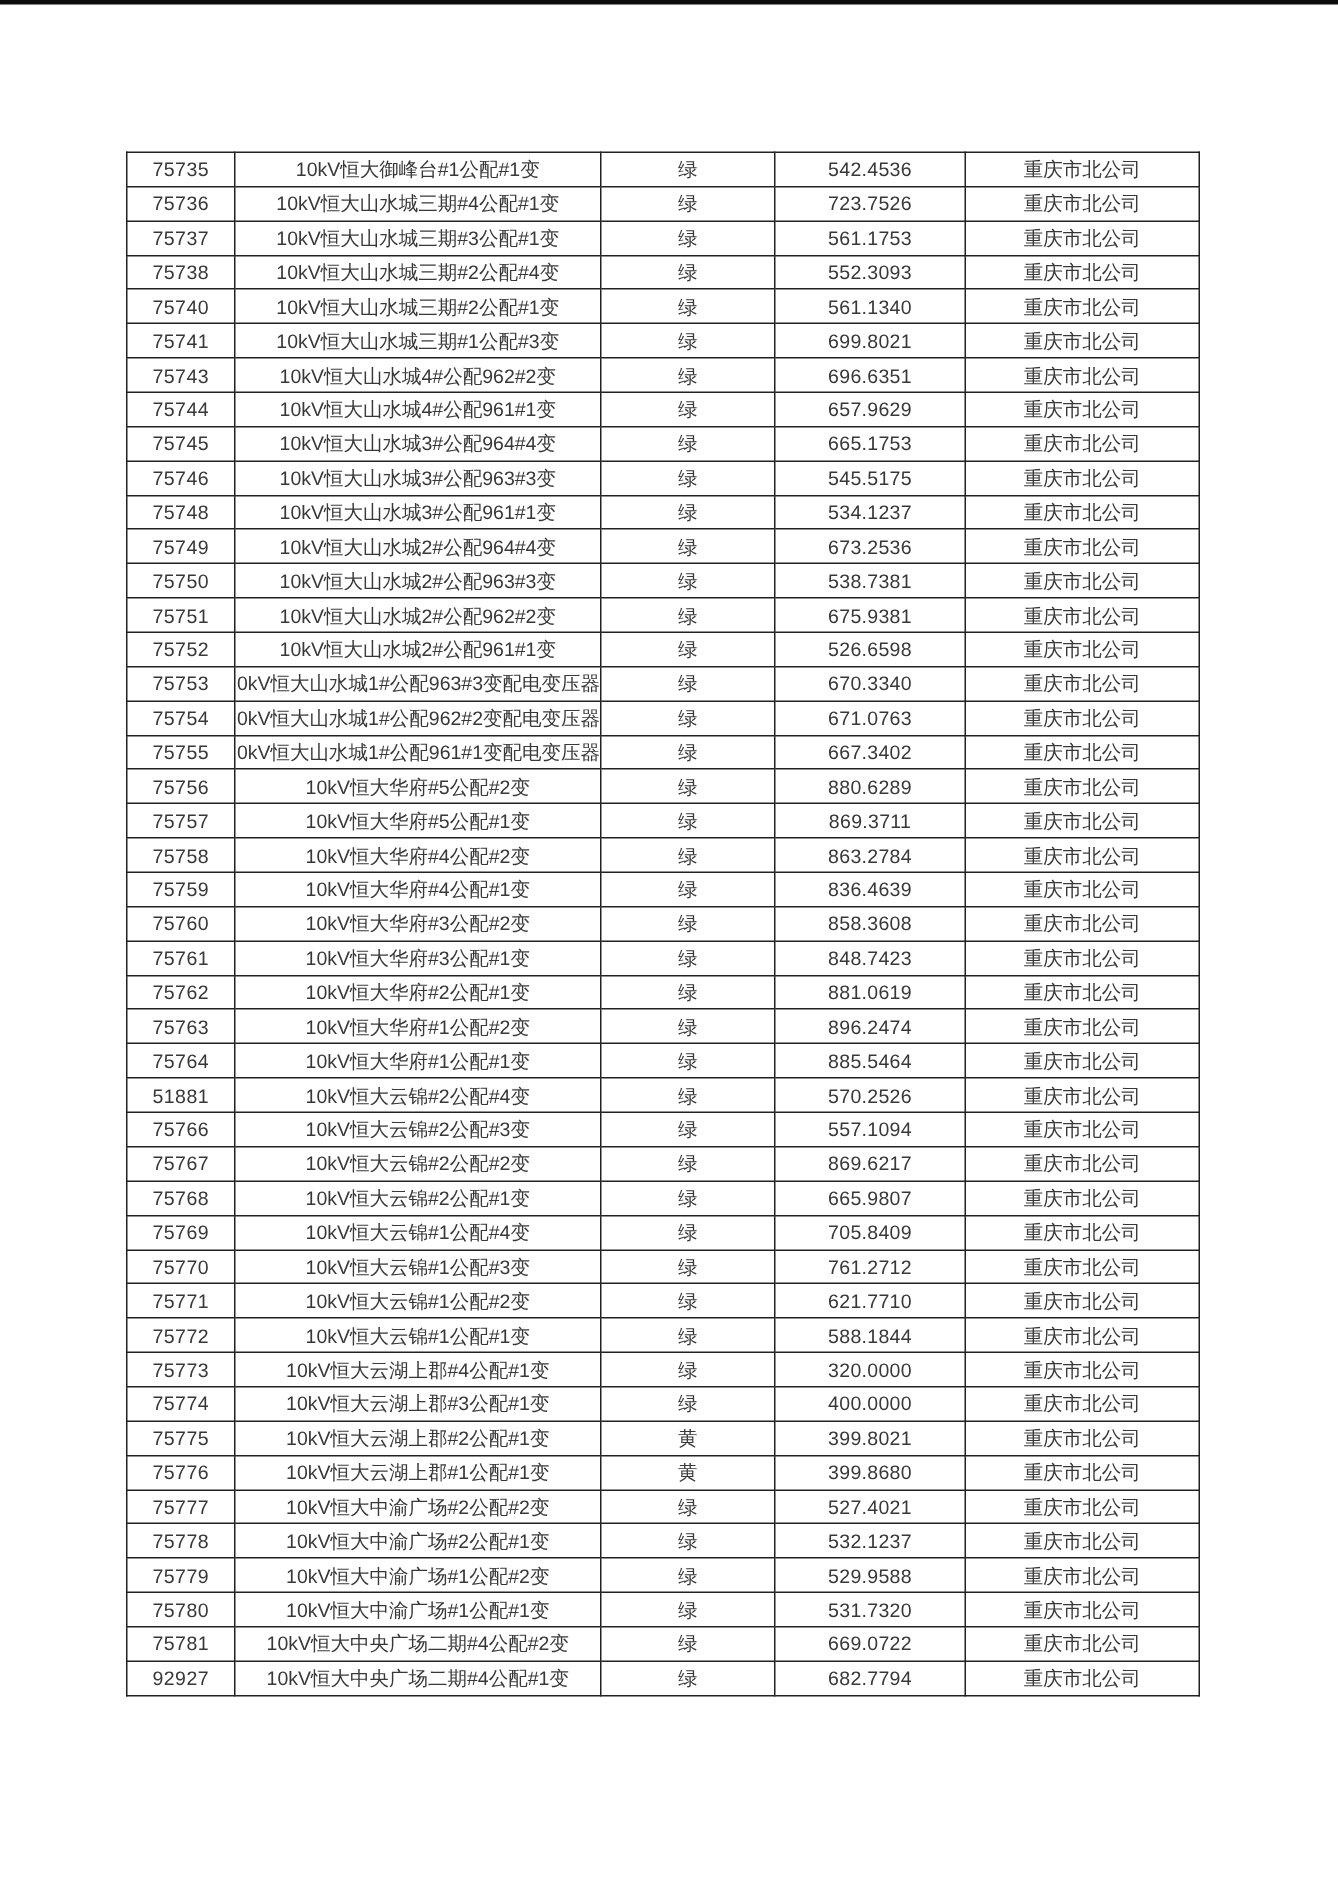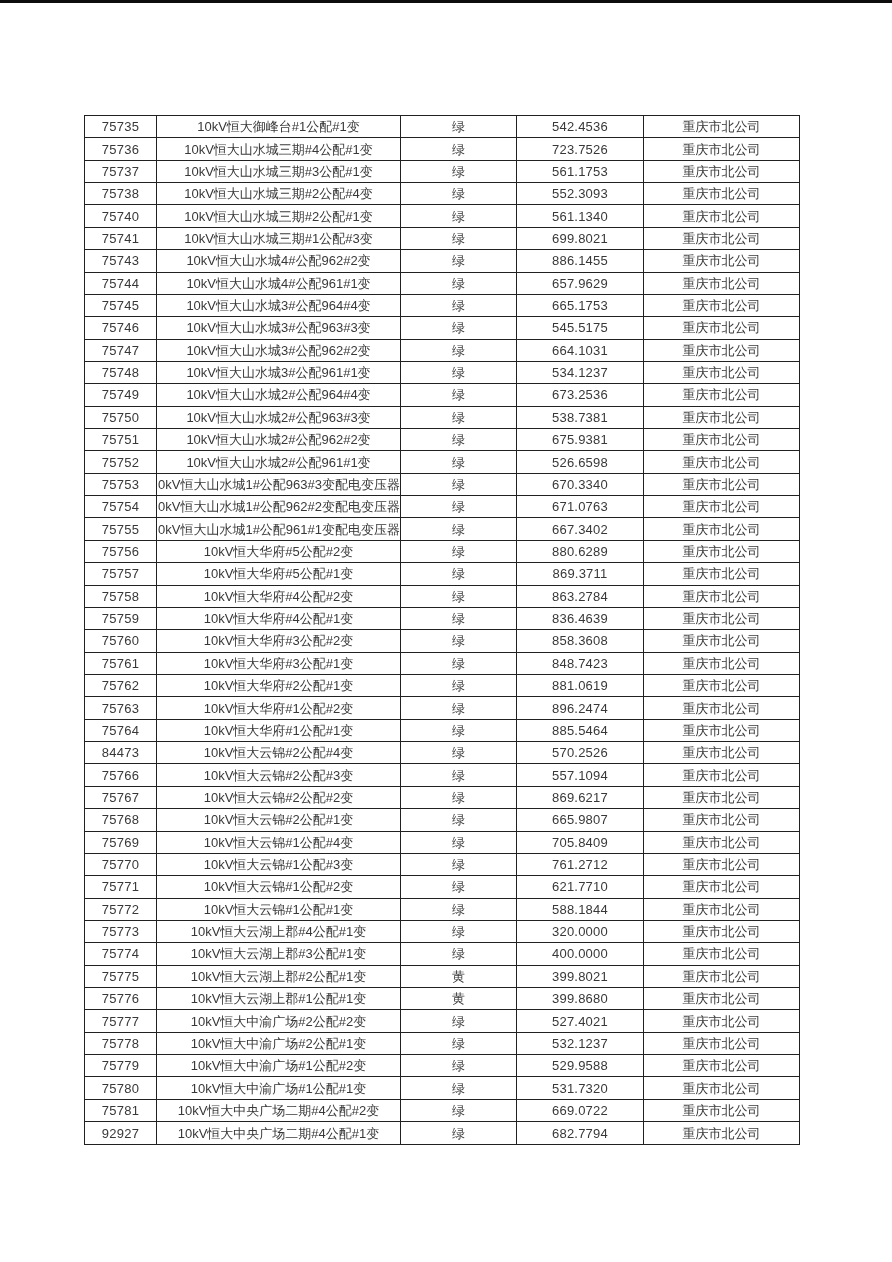--- a/index.html
+++ b/index.html
@@ -18,21 +18,21 @@
     position: absolute;
     top: 0;
     left: 0;
     width: 892px;
     height: 3px;
     background: #0d0d0d;
   }
   table.data-table {
     position: absolute;
     left: 84px;
-    top: 115px;
+    top: 101px;
     width: 715px;
     height: 1030px;
     border-collapse: collapse;
     table-layout: fixed;
   }
   table.data-table td {
     border: 1.5px solid #212121;
     padding: 0 1px;
     text-align: center;
     vertical-align: middle;
@@ -99,21 +99,21 @@
         <td class="col-id">75741</td>
         <td class="col-name">10kV恒大山水城三期#1公配#3变</td>
         <td class="col-status">绿</td>
         <td class="col-value">699.8021</td>
         <td class="col-company">重庆市北公司</td>
       </tr>
       <tr>
         <td class="col-id">75743</td>
         <td class="col-name">10kV恒大山水城4#公配962#2变</td>
         <td class="col-status">绿</td>
-        <td class="col-value">886.1455</td>
+        <td class="col-value">696.6351</td>
         <td class="col-company">重庆市北公司</td>
       </tr>
       <tr>
         <td class="col-id">75744</td>
         <td class="col-name">10kV恒大山水城4#公配961#1变</td>
         <td class="col-status">绿</td>
         <td class="col-value">657.9629</td>
         <td class="col-company">重庆市北公司</td>
       </tr>
       <tr>
@@ -124,27 +124,20 @@
         <td class="col-company">重庆市北公司</td>
       </tr>
       <tr>
         <td class="col-id">75746</td>
         <td class="col-name">10kV恒大山水城3#公配963#3变</td>
         <td class="col-status">绿</td>
         <td class="col-value">545.5175</td>
         <td class="col-company">重庆市北公司</td>
       </tr>
       <tr>
-        <td class="col-id">75747</td>
-        <td class="col-name">10kV恒大山水城3#公配962#2变</td>
-        <td class="col-status">绿</td>
-        <td class="col-value">664.1031</td>
-        <td class="col-company">重庆市北公司</td>
-      </tr>
-      <tr>
         <td class="col-id">75748</td>
         <td class="col-name">10kV恒大山水城3#公配961#1变</td>
         <td class="col-status">绿</td>
         <td class="col-value">534.1237</td>
         <td class="col-company">重庆市北公司</td>
       </tr>
       <tr>
         <td class="col-id">75749</td>
         <td class="col-name">10kV恒大山水城2#公配964#4变</td>
         <td class="col-status">绿</td>
@@ -250,21 +243,21 @@
         <td class="col-company">重庆市北公司</td>
       </tr>
       <tr>
         <td class="col-id">75764</td>
         <td class="col-name">10kV恒大华府#1公配#1变</td>
         <td class="col-status">绿</td>
         <td class="col-value">885.5464</td>
         <td class="col-company">重庆市北公司</td>
       </tr>
       <tr>
-        <td class="col-id">84473</td>
+        <td class="col-id">51881</td>
         <td class="col-name">10kV恒大云锦#2公配#4变</td>
         <td class="col-status">绿</td>
         <td class="col-value">570.2526</td>
         <td class="col-company">重庆市北公司</td>
       </tr>
       <tr>
         <td class="col-id">75766</td>
         <td class="col-name">10kV恒大云锦#2公配#3变</td>
         <td class="col-status">绿</td>
         <td class="col-value">557.1094</td>

